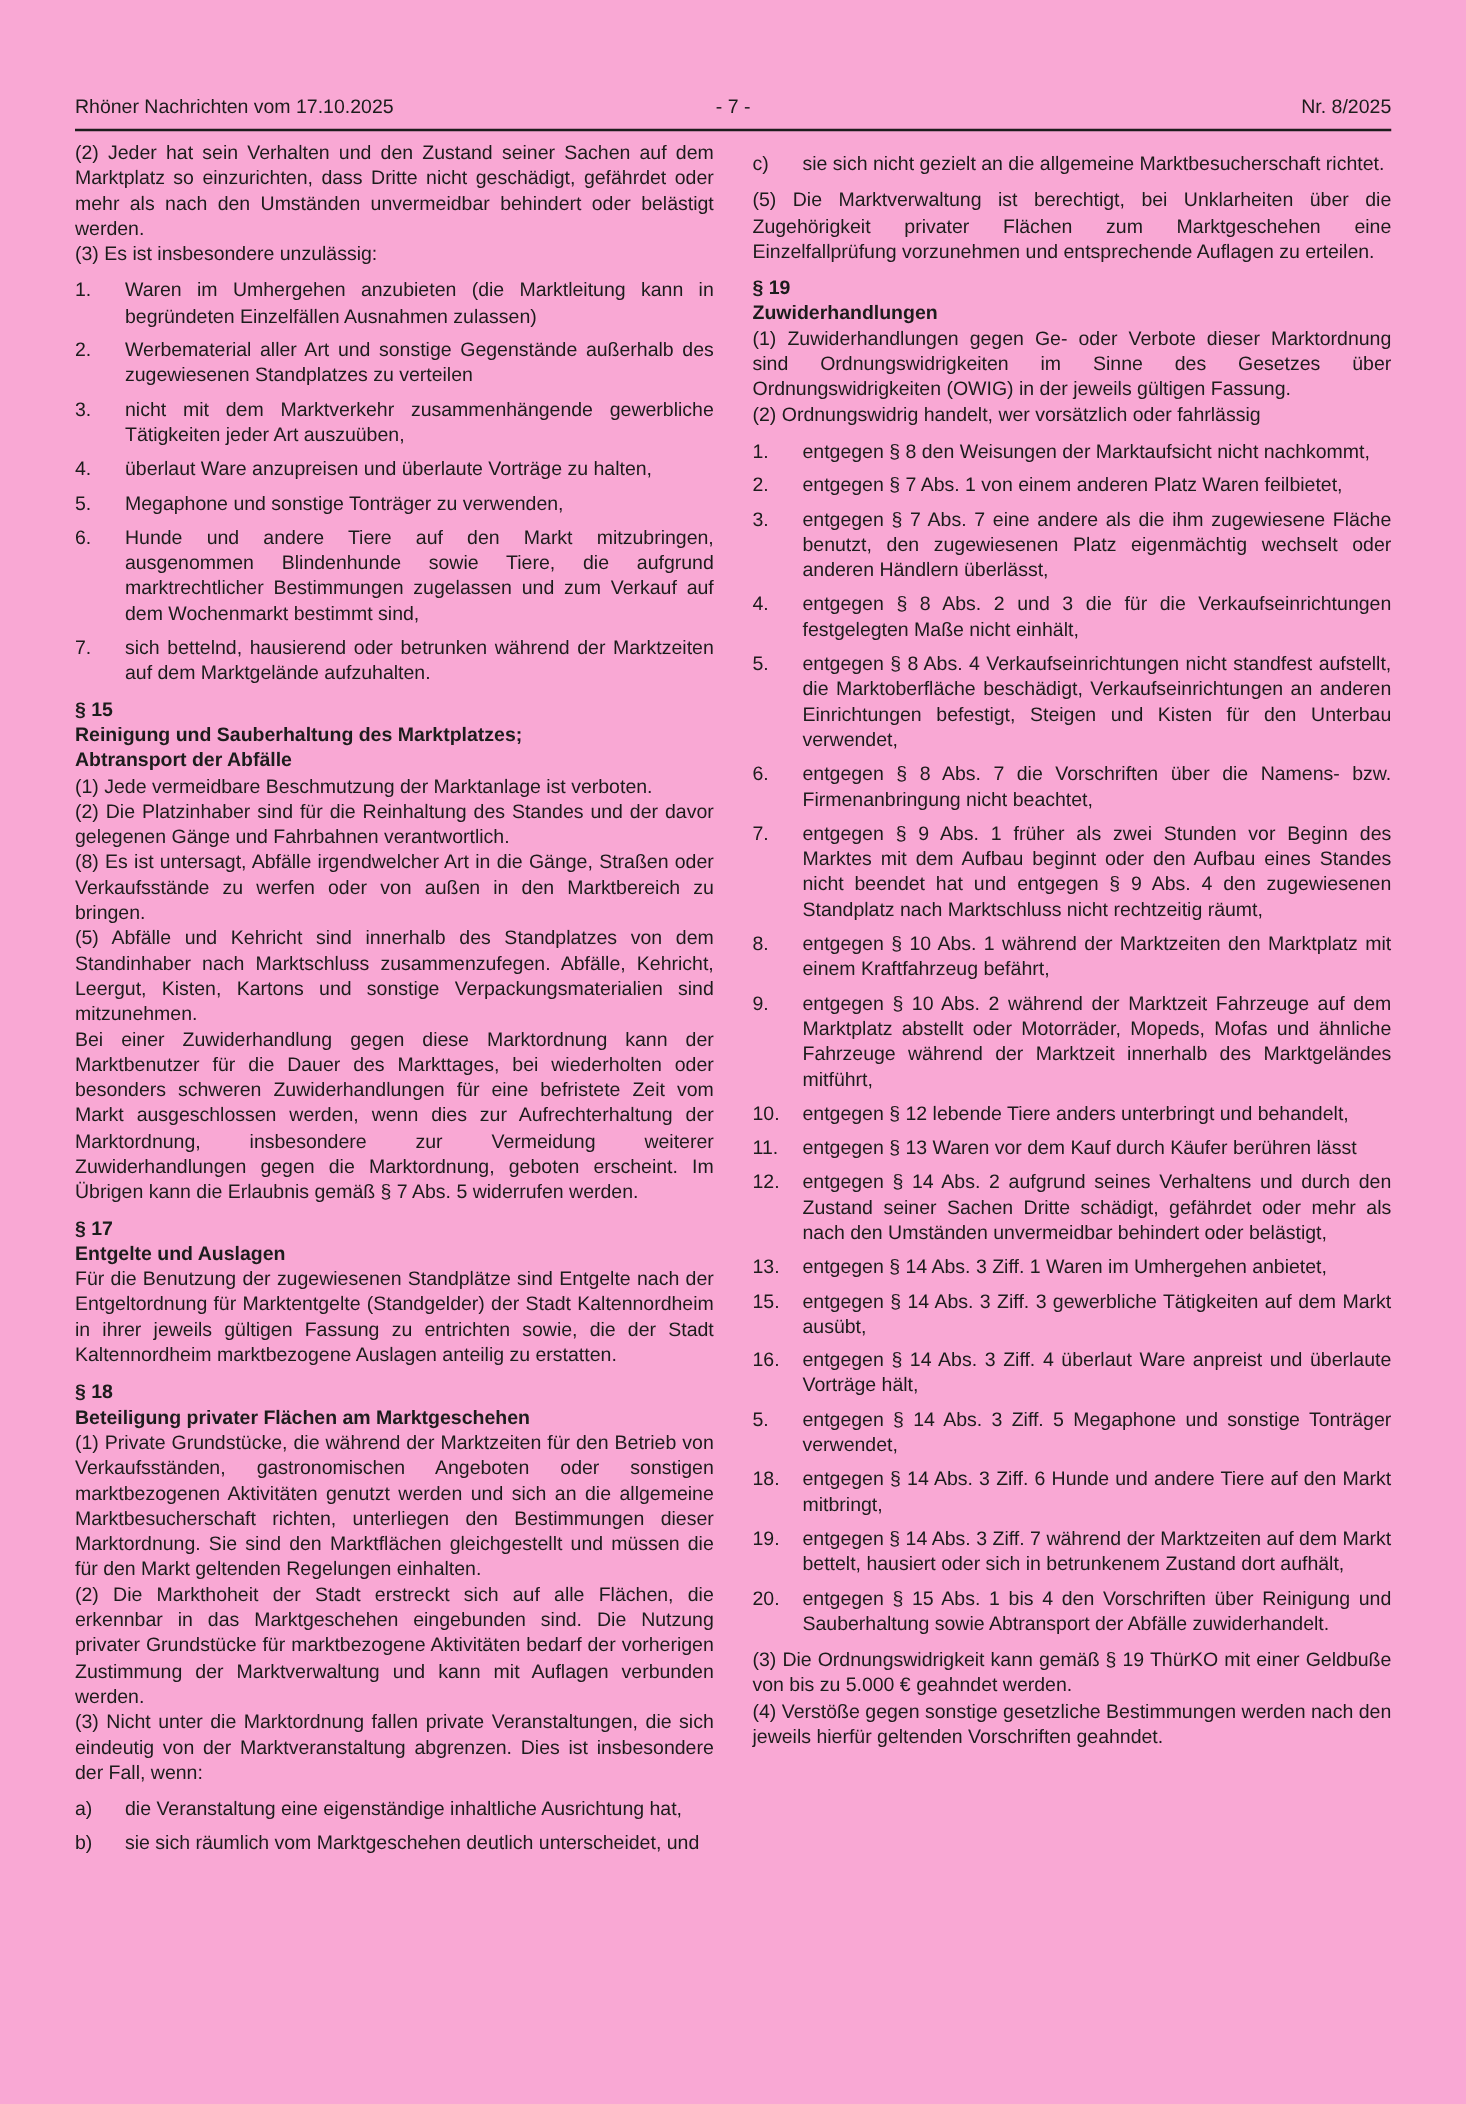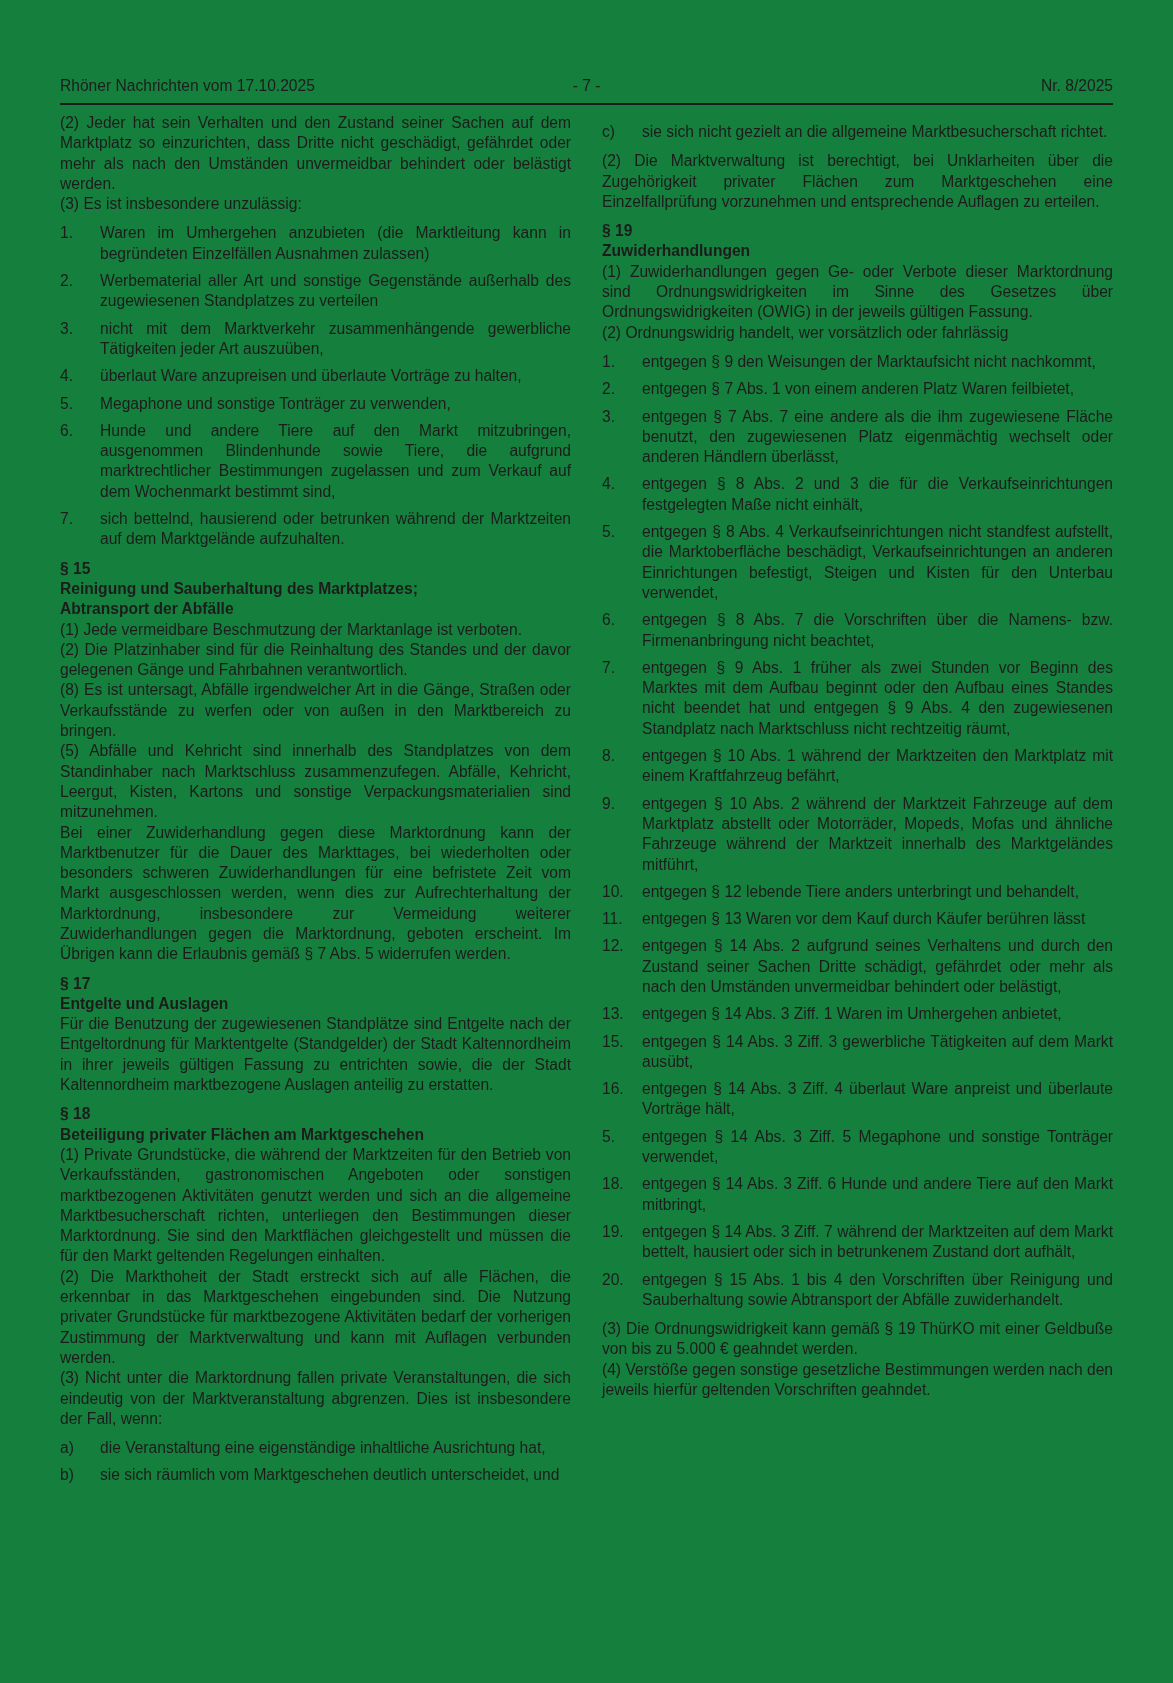--- a/index.html
+++ b/index.html
@@ -1,20 +1,20 @@
 <!DOCTYPE html>
 <html lang="de"><head>
 <meta charset="utf-8">
 <style>
   html,body{margin:0;padding:0;background:#9a9a9a;}
   .page{
     position:relative;
     width:1173px;height:1683px;
     margin:0 auto;
-    background:#15803d;
+    background:#f9a8d4;
     font-family:"Liberation Sans","DejaVu Sans",sans-serif;
     color:#1c1c1c;
     font-size:15.6px;
     line-height:20.3px;
     overflow:hidden;
   }
   .hdr{
     position:absolute;top:76px;left:60px;width:1053px;
     display:flex;justify-content:space-between;align-items:flex-end;
     padding-bottom:7px;border-bottom:2px solid #1c1c1c;
@@ -110,31 +110,31 @@
           </div>
         </div>
       </div>
     <div class="col">
         <div class="list">
           <div class="li">
             <span class="mk">c)</span>
             <span class="tx">sie sich nicht gezielt an die allgemeine Marktbesucherschaft richtet.</span>
           </div>
         </div>
-        <p class="para">(2) Die Marktverwaltung ist berechtigt, bei Unklarheiten über die Zugehörigkeit privater Flächen zum Marktgeschehen eine Einzelfallprüfung vorzunehmen und entsprechende Auflagen zu erteilen.</p>
+        <p class="para">(5) Die Marktverwaltung ist berechtigt, bei Unklarheiten über die Zugehörigkeit privater Flächen zum Marktgeschehen eine Einzelfallprüfung vorzunehmen und entsprechende Auflagen zu erteilen.</p>
         <div class="heading">
           <div>§ 19</div>
           <div>Zuwiderhandlungen</div>
         </div>
         <p class="para">(1) Zuwiderhandlungen gegen Ge- oder Verbote dieser Marktordnung sind Ordnungswidrigkeiten im Sinne des Gesetzes über Ordnungswidrigkeiten (OWIG) in der jeweils gültigen Fassung.</p>
         <p class="para">(2) Ordnungswidrig handelt, wer vorsätzlich oder fahrlässig</p>
         <div class="list">
           <div class="li">
             <span class="mk">1.</span>
-            <span class="tx">entgegen § 9 den Weisungen der Marktaufsicht nicht nachkommt,</span>
+            <span class="tx">entgegen § 8 den Weisungen der Marktaufsicht nicht nachkommt,</span>
           </div>
           <div class="li">
             <span class="mk">2.</span>
             <span class="tx">entgegen § 7 Abs. 1 von einem anderen Platz Waren feilbietet,</span>
           </div>
           <div class="li">
             <span class="mk">3.</span>
             <span class="tx">entgegen § 7 Abs. 7 eine andere als die ihm zugewiesene Fläche benutzt, den zugewiesenen Platz eigenmächtig wechselt oder anderen Händlern überlässt,</span>
           </div>
           <div class="li">

